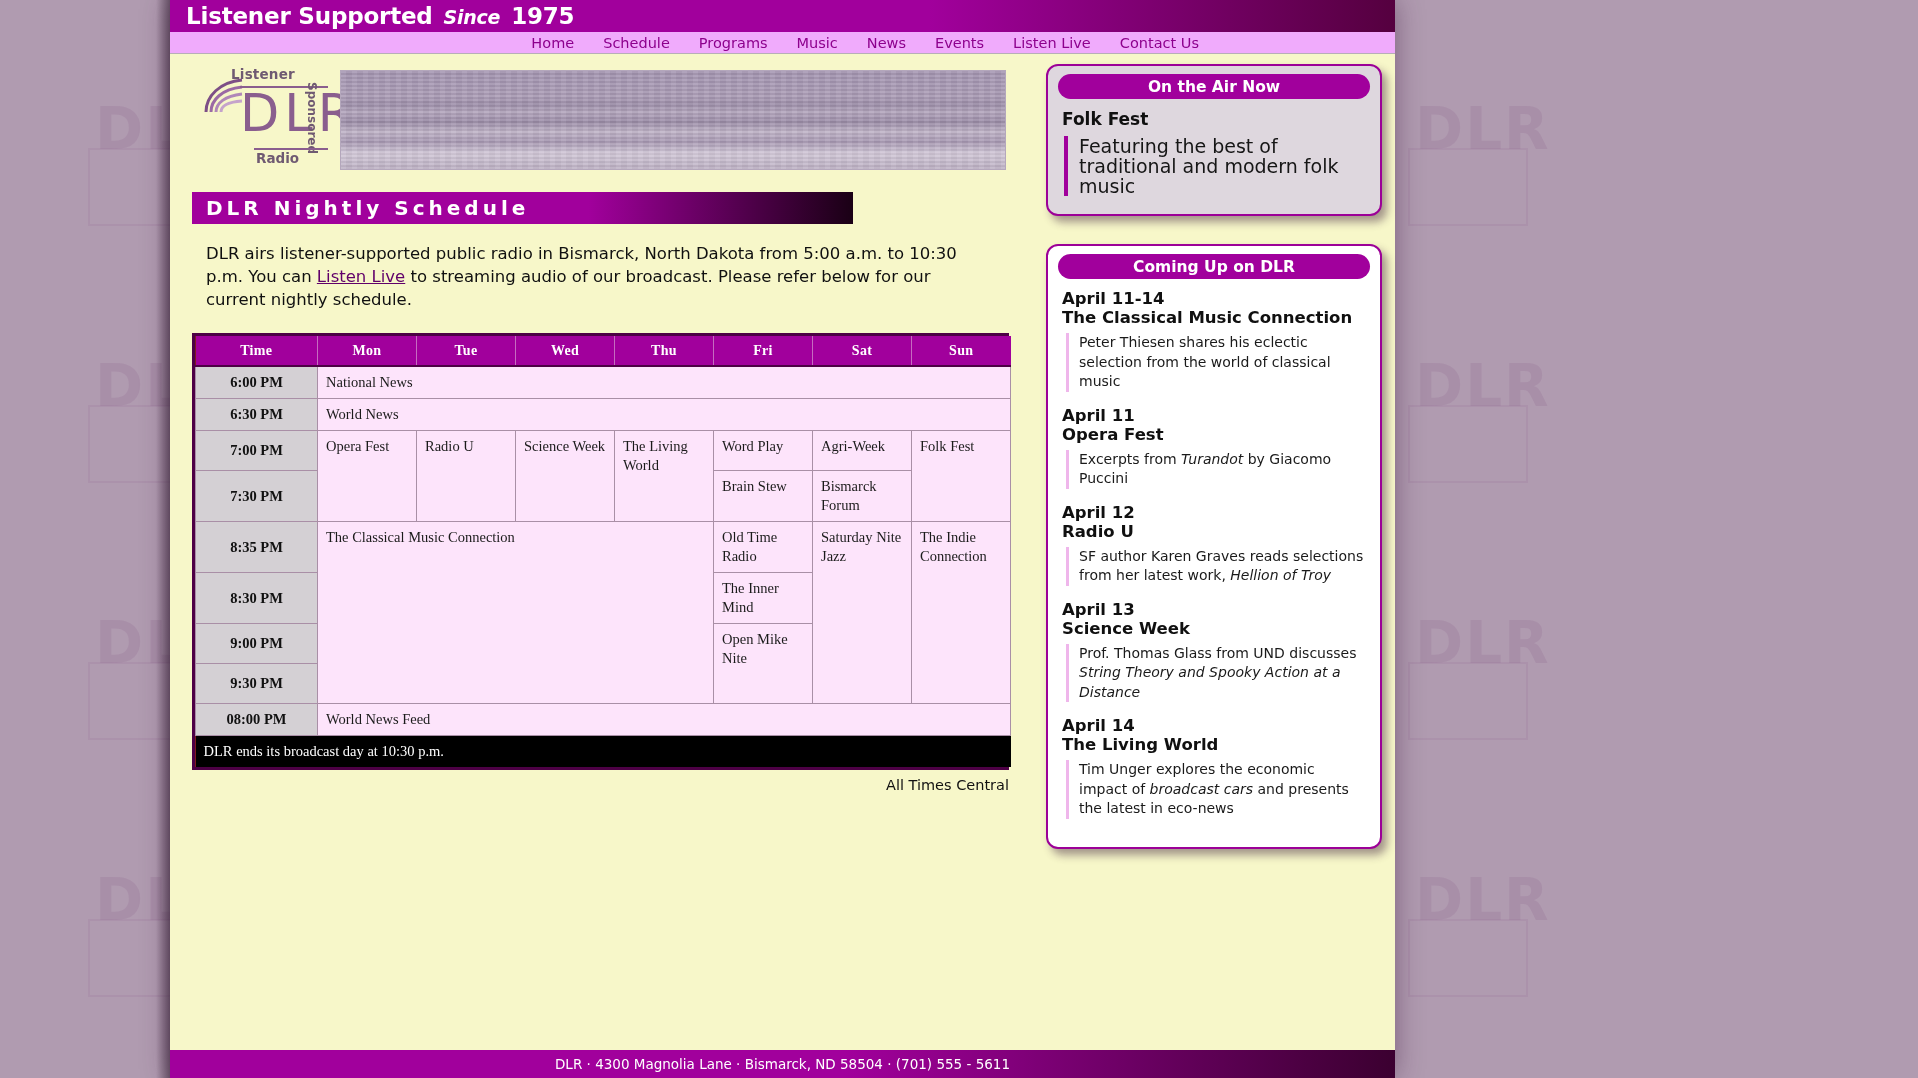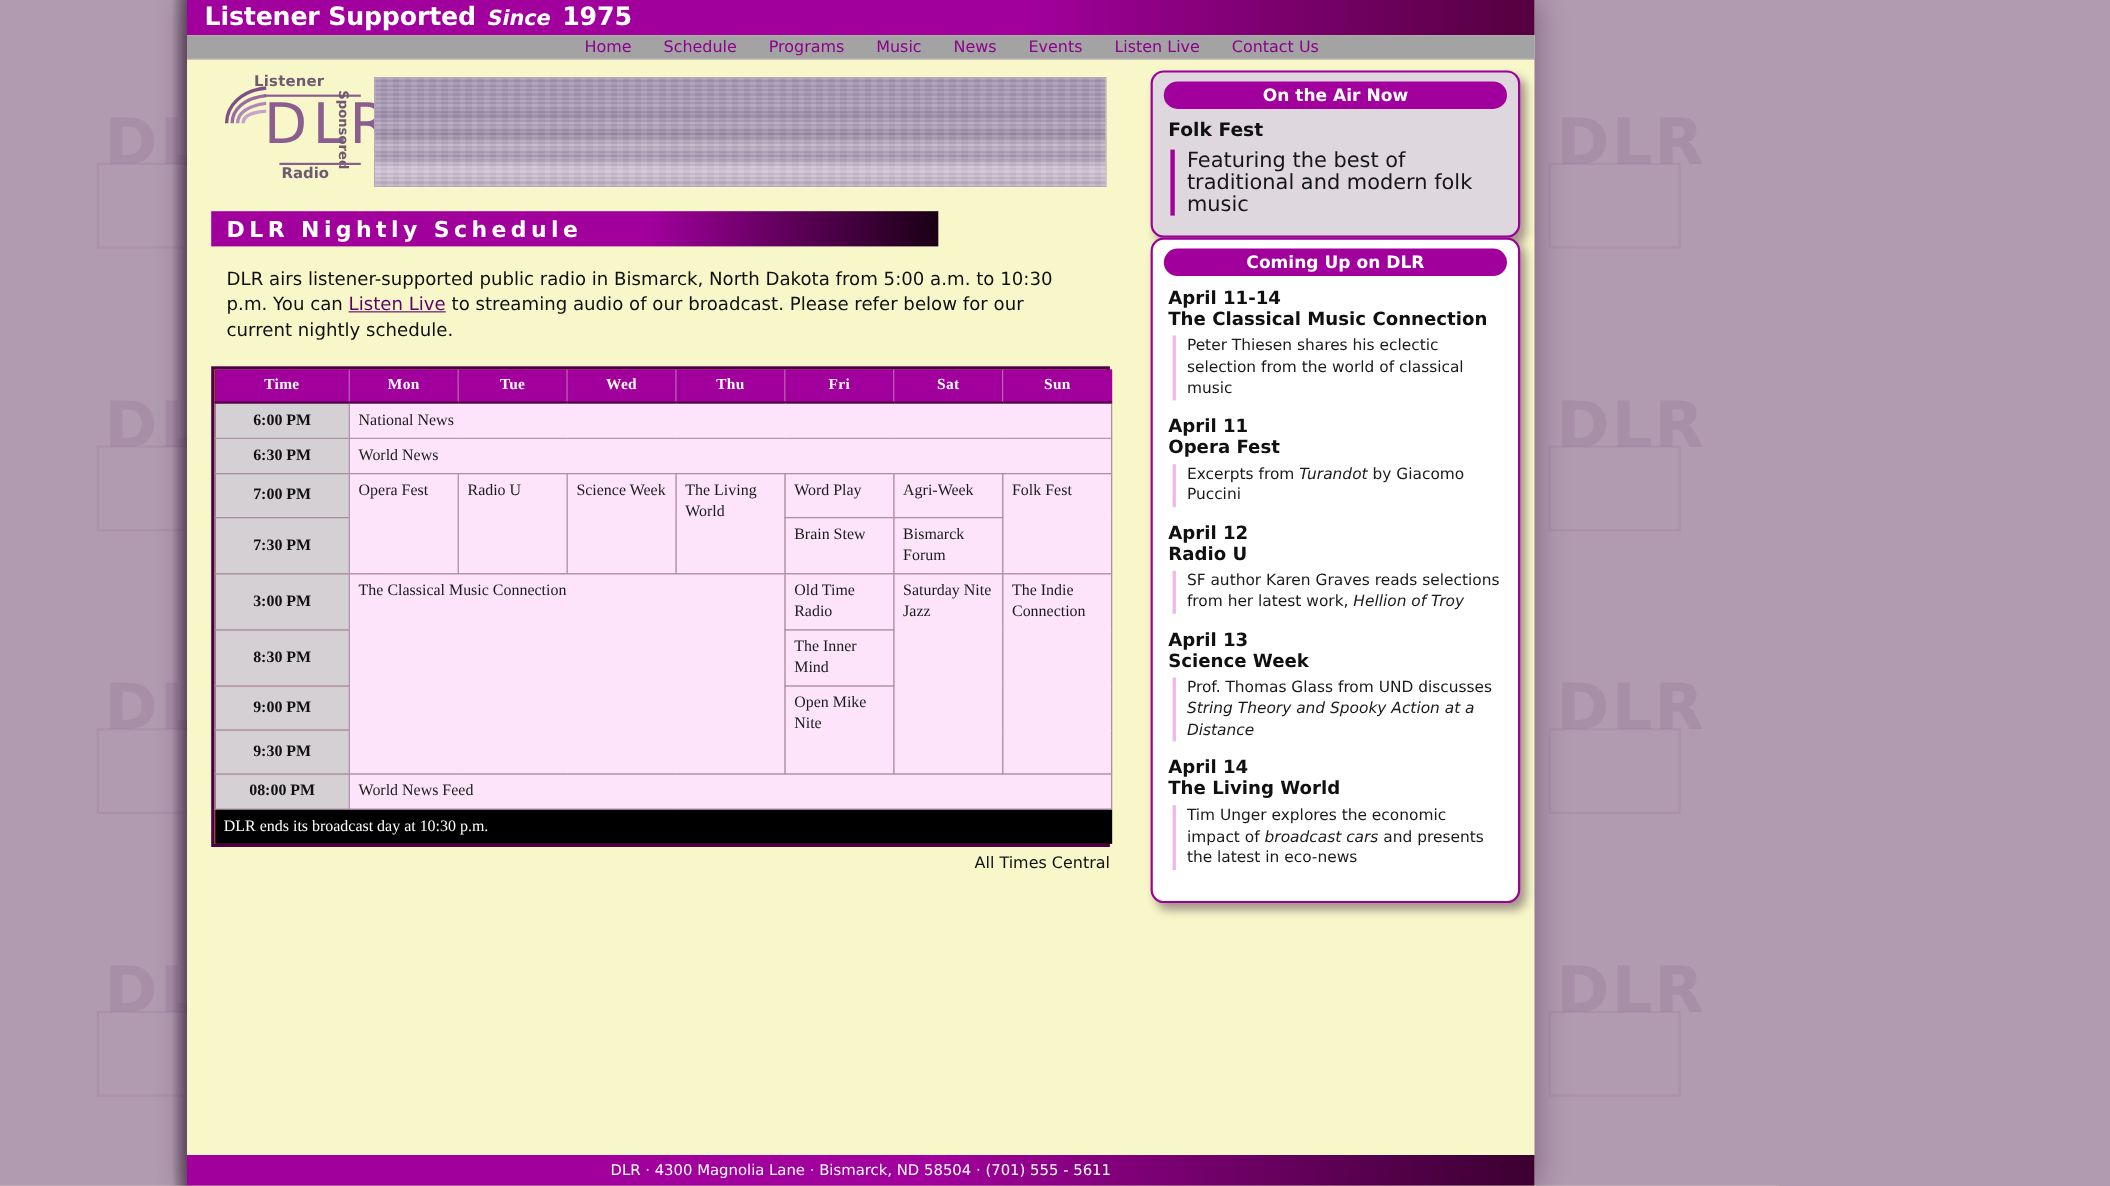--- a/index.html
+++ b/index.html
@@ -48,21 +48,21 @@
     color:#fff; font-size:23px; font-weight:700;
     letter-spacing:-.2px; white-space:nowrap;
   }
   .topbar .slogan .since{
     font-style:italic; font-size:19px; font-weight:700; padding:0 3px;
   }
   .topbar .slogan .yr{ font-size:23px; font-weight:700; }
 
   
   .navbar{
-    height:22px; background:#a3a3a3;
+    height:22px; background:#f0abfc;
     display:flex; align-items:center; justify-content:flex-end;
     padding-right:196px; gap:29px;
     border-bottom:1px solid #b7aeb7;
     position:relative; z-index:3;
   }
   .navbar a{
     color:#8d008d; font-size:14.5px; text-decoration:none; white-space:nowrap;
   }
 
   
@@ -162,21 +162,21 @@
     width:817px; margin:7px 0 0 22px; text-align:right;
     font-size:14.5px; color:#111;
   }
 
   
   .rightcol{
     position:absolute; left:876px; top:64px; width:336px;
   }
   .panel{
     position:relative; background:#fff; border:2px solid #9c0097;
-    border-radius:12px; 
+    border-radius:12px; margin-bottom:28px;
     box-shadow:5px 6px 9px rgba(60,30,60,.45);
     padding:0 0 14px 0; overflow:hidden;
   }
   .panel.p1{ background:#ded7de; }
   .panel .phead{
     margin:8px 10px 0 10px; height:25px; border-radius:13px;
     background:#a1009c; color:#fff; font-size:15.5px; font-weight:700;
     display:flex; align-items:center; justify-content:center;
   }
   .panel .pbody{ padding:10px 14px 0 14px; }
@@ -314,21 +314,21 @@
               <td>Word Play</td>
               <td>Agri-Week</td>
               <td rowspan="2">Folk Fest</td>
             </tr>
             <tr class="r-tall">
               <td class="time">7:30 PM</td>
               <td>Brain Stew</td>
               <td>Bismarck Forum</td>
             </tr>
             <tr class="r-tall">
-              <td class="time">3:00 PM</td>
+              <td class="time">8:35 PM</td>
               <td colspan="4" rowspan="4">The Classical Music Connection</td>
               <td>Old Time Radio</td>
               <td rowspan="4">Saturday Nite Jazz</td>
               <td rowspan="4">The Indie Connection</td>
             </tr>
             <tr class="r-tall">
               <td class="time">8:30 PM</td>
               <td>The Inner Mind</td>
             </tr>
             <tr class="r-tall">

